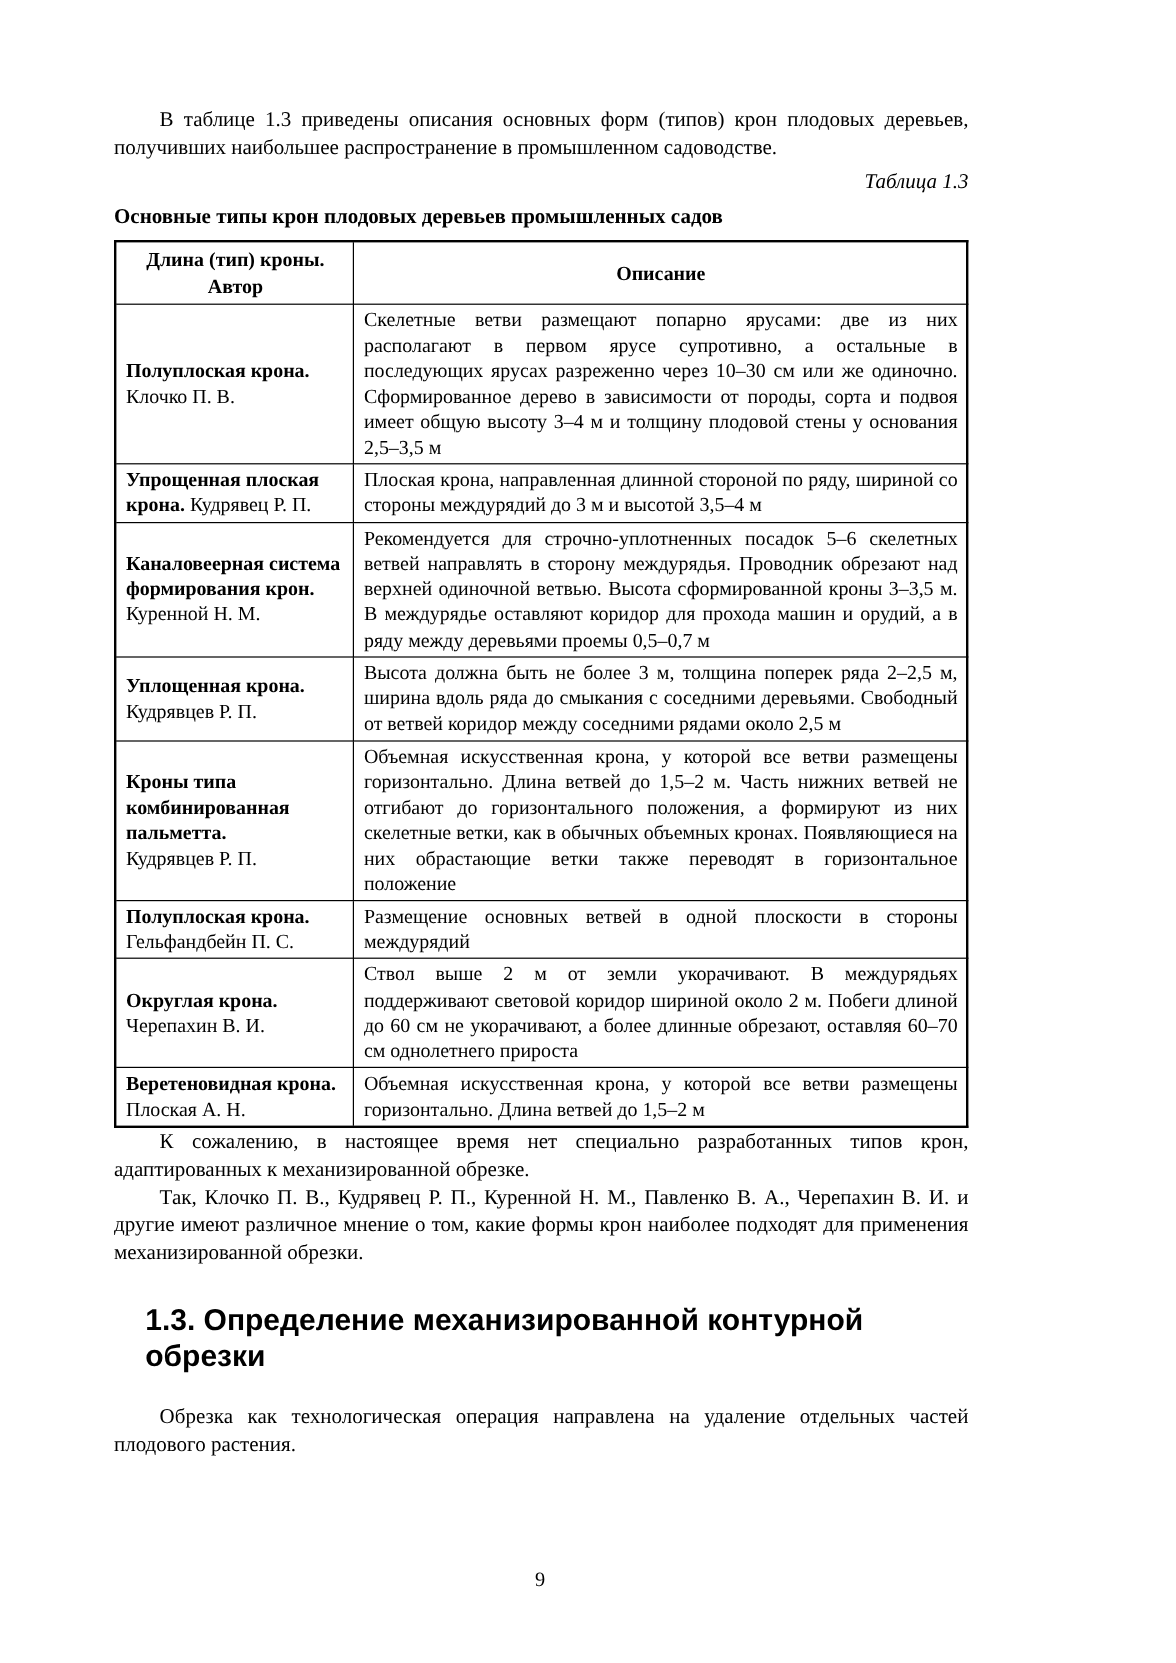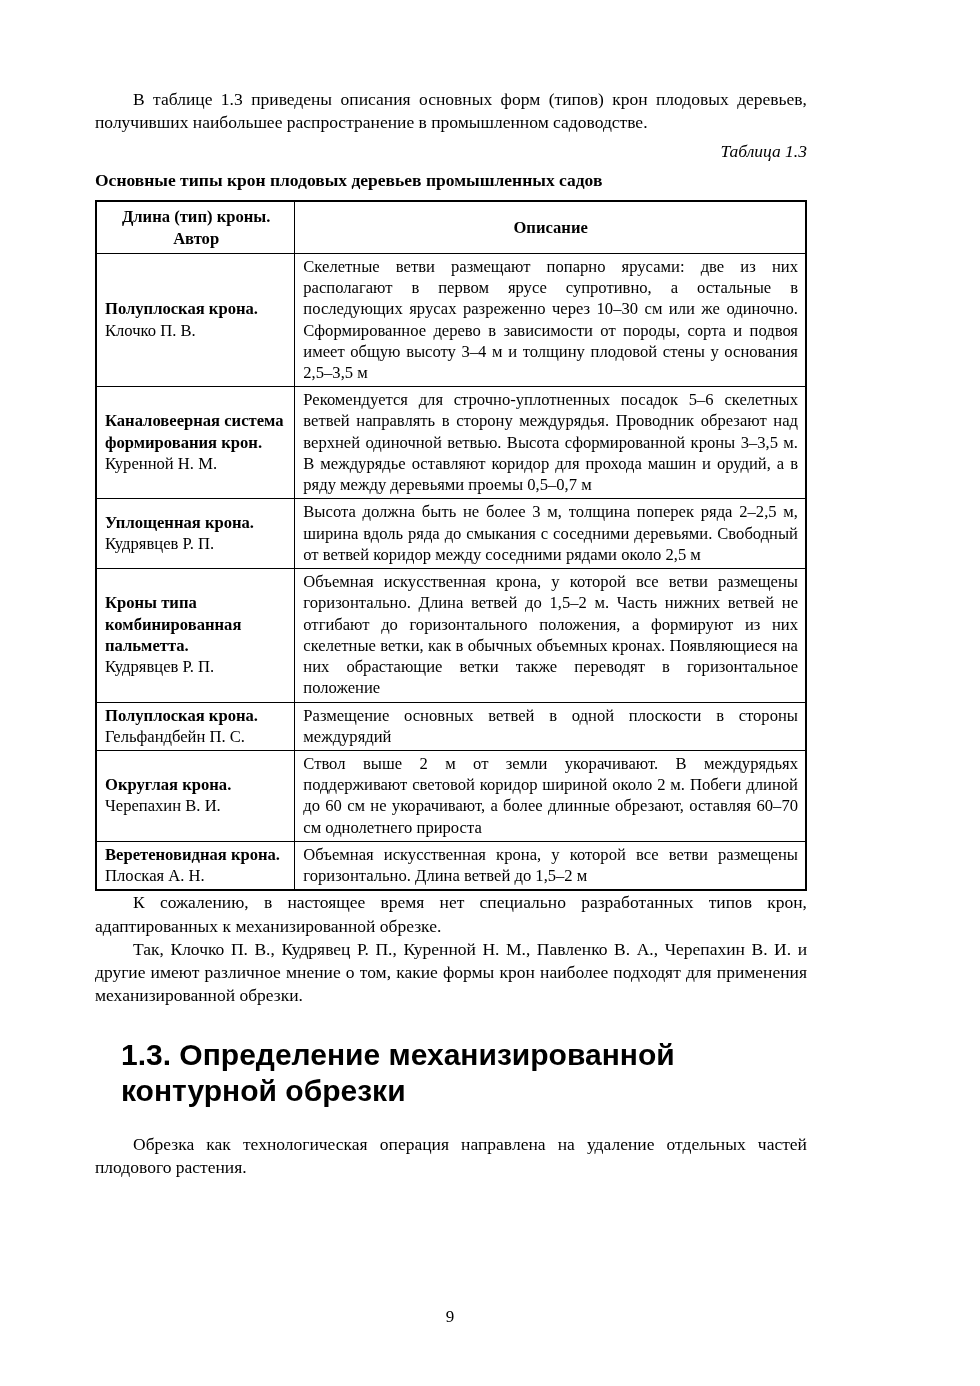--- a/index.html
+++ b/index.html
@@ -66,21 +66,21 @@
   td.col-desc {
     text-align: justify;
     vertical-align: middle;
   }
   .after-table {
     margin-top: 12px;
   }
   h2.section-heading {
     font-family: "Liberation Sans", "DejaVu Sans", sans-serif;
     font-weight: bold;
-    font-size: 30px;
+    font-size: 25px;
     line-height: 1.2;
     margin: 30px 0 24px 0;
     padding-left: 26px;
     text-align: left;
   }
   .page-number {
     position: absolute;
     left: 0;
     right: 0;
     bottom: 58px;
@@ -112,20 +112,24 @@
         </th>
         <th>Описание</th>
       </tr>
     </thead>
     <tbody>
         <tr>
           <td class="col-form"><b>Полуплоская крона.</b><br><span>Клочко П. В.</span></td>
           <td class="col-desc">Скелетные ветви размещают попарно ярусами: две из них располагают в первом ярусе супротивно, а остальные в последующих ярусах разреженно через 10–30 см или же одиночно. Сформированное дерево в зависимости от породы, сорта и подвоя имеет общую высоту 3–4 м и толщину плодовой стены у основания 2,5–3,5 м</td>
         </tr>
         <tr>
+          <td class="col-form"><b>Упрощенная плоская крона.</b> <span>Кудрявец Р. П.</span></td>
+          <td class="col-desc">Плоская крона, направленная длинной стороной по ряду, шириной со стороны междурядий до 3 м и высотой 3,5–4 м</td>
+        </tr>
+        <tr>
           <td class="col-form"><b>Каналовеерная система формирования крон.</b><br><span>Куренной Н. М.</span></td>
           <td class="col-desc">Рекомендуется для строчно-уплотненных посадок 5–6 скелетных ветвей направлять в сторону междурядья. Проводник обрезают над верхней одиночной ветвью. Высота сформированной кроны 3–3,5 м. В междурядье оставляют коридор для прохода машин и орудий, а в ряду между деревьями проемы 0,5–0,7 м</td>
         </tr>
         <tr>
           <td class="col-form"><b>Уплощенная крона.</b><br><span>Кудрявцев Р. П.</span></td>
           <td class="col-desc">Высота должна быть не более 3 м, толщина поперек ряда 2–2,5 м, ширина вдоль ряда до смыкания с соседними деревьями. Свободный от ветвей коридор между соседними рядами около 2,5 м</td>
         </tr>
         <tr>
           <td class="col-form"><b>Кроны типа комбинированная пальметта.</b><br><span>Кудрявцев Р. П.</span></td>
           <td class="col-desc">Объемная искусственная крона, у которой все ветви размещены горизонтально. Длина ветвей до 1,5–2 м. Часть нижних ветвей не отгибают до горизонтального положения, а формируют из них скелетные ветки, как в обычных объемных кронах. Появляющиеся на них обрастающие ветки также переводят в горизонтальное положение</td>

